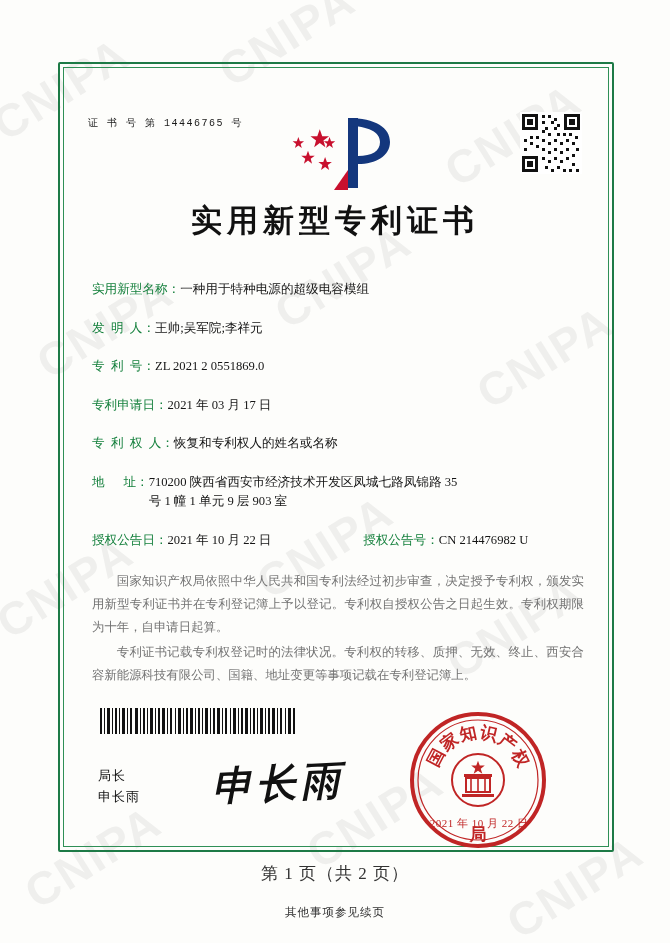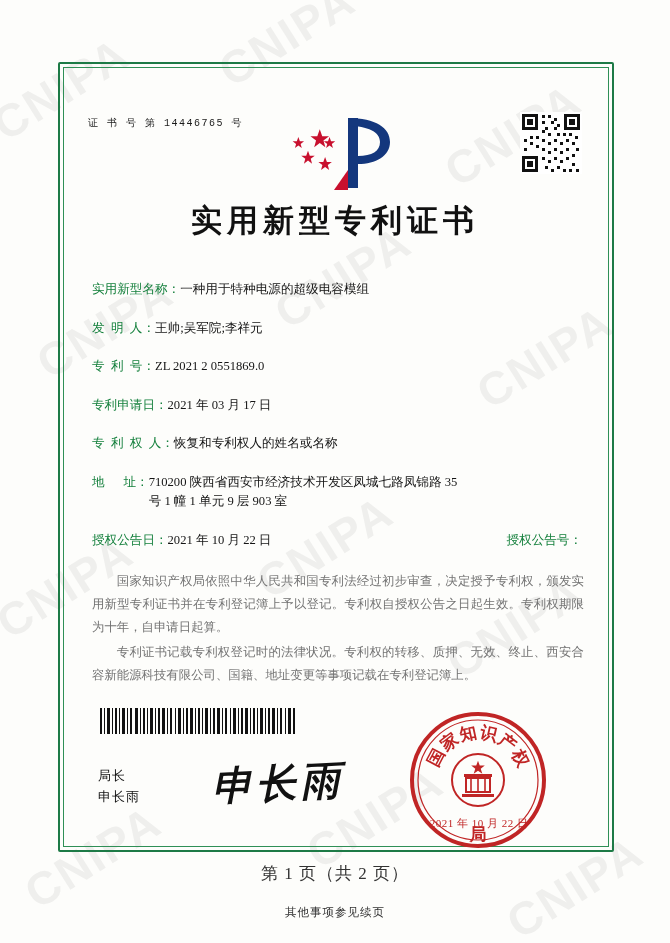--- a/index.html
+++ b/index.html
@@ -318,20 +318,21 @@
     </div>
     <div class="field-row">
       <span class="field-label">地      址：</span>
       <span class="field-value">710200 陕西省西安市经济技术开发区凤城七路凤锦路 35
 号 1 幢 1 单元 9 层 903 室</span>
     </div>
     <div class="field-row two-col">
       <span class="field-label">授权公告日：</span>
       <span class="field-value">2021 年 10 月 22 日</span>
       <span class="field-label field-col-2">授权公告号：</span>
+      <span class="field-value">CN 214476982 U</span>
     </div>
   </div>
 
   <div class="body-text">
     <p>国家知识产权局依照中华人民共和国专利法经过初步审查，决定授予专利权，颁发实用新型专利证书并在专利登记簿上予以登记。专利权自授权公告之日起生效。专利权期限为十年，自申请日起算。</p>
     <p>专利证书记载专利权登记时的法律状况。专利权的转移、质押、无效、终止、西安合容新能源科技有限公司、国籍、地址变更等事项记载在专利登记簿上。</p>
   </div>
 
   <div class="barcode">
     <svg viewBox="0 0 196 26" width="196" height="26" preserveAspectRatio="none">

